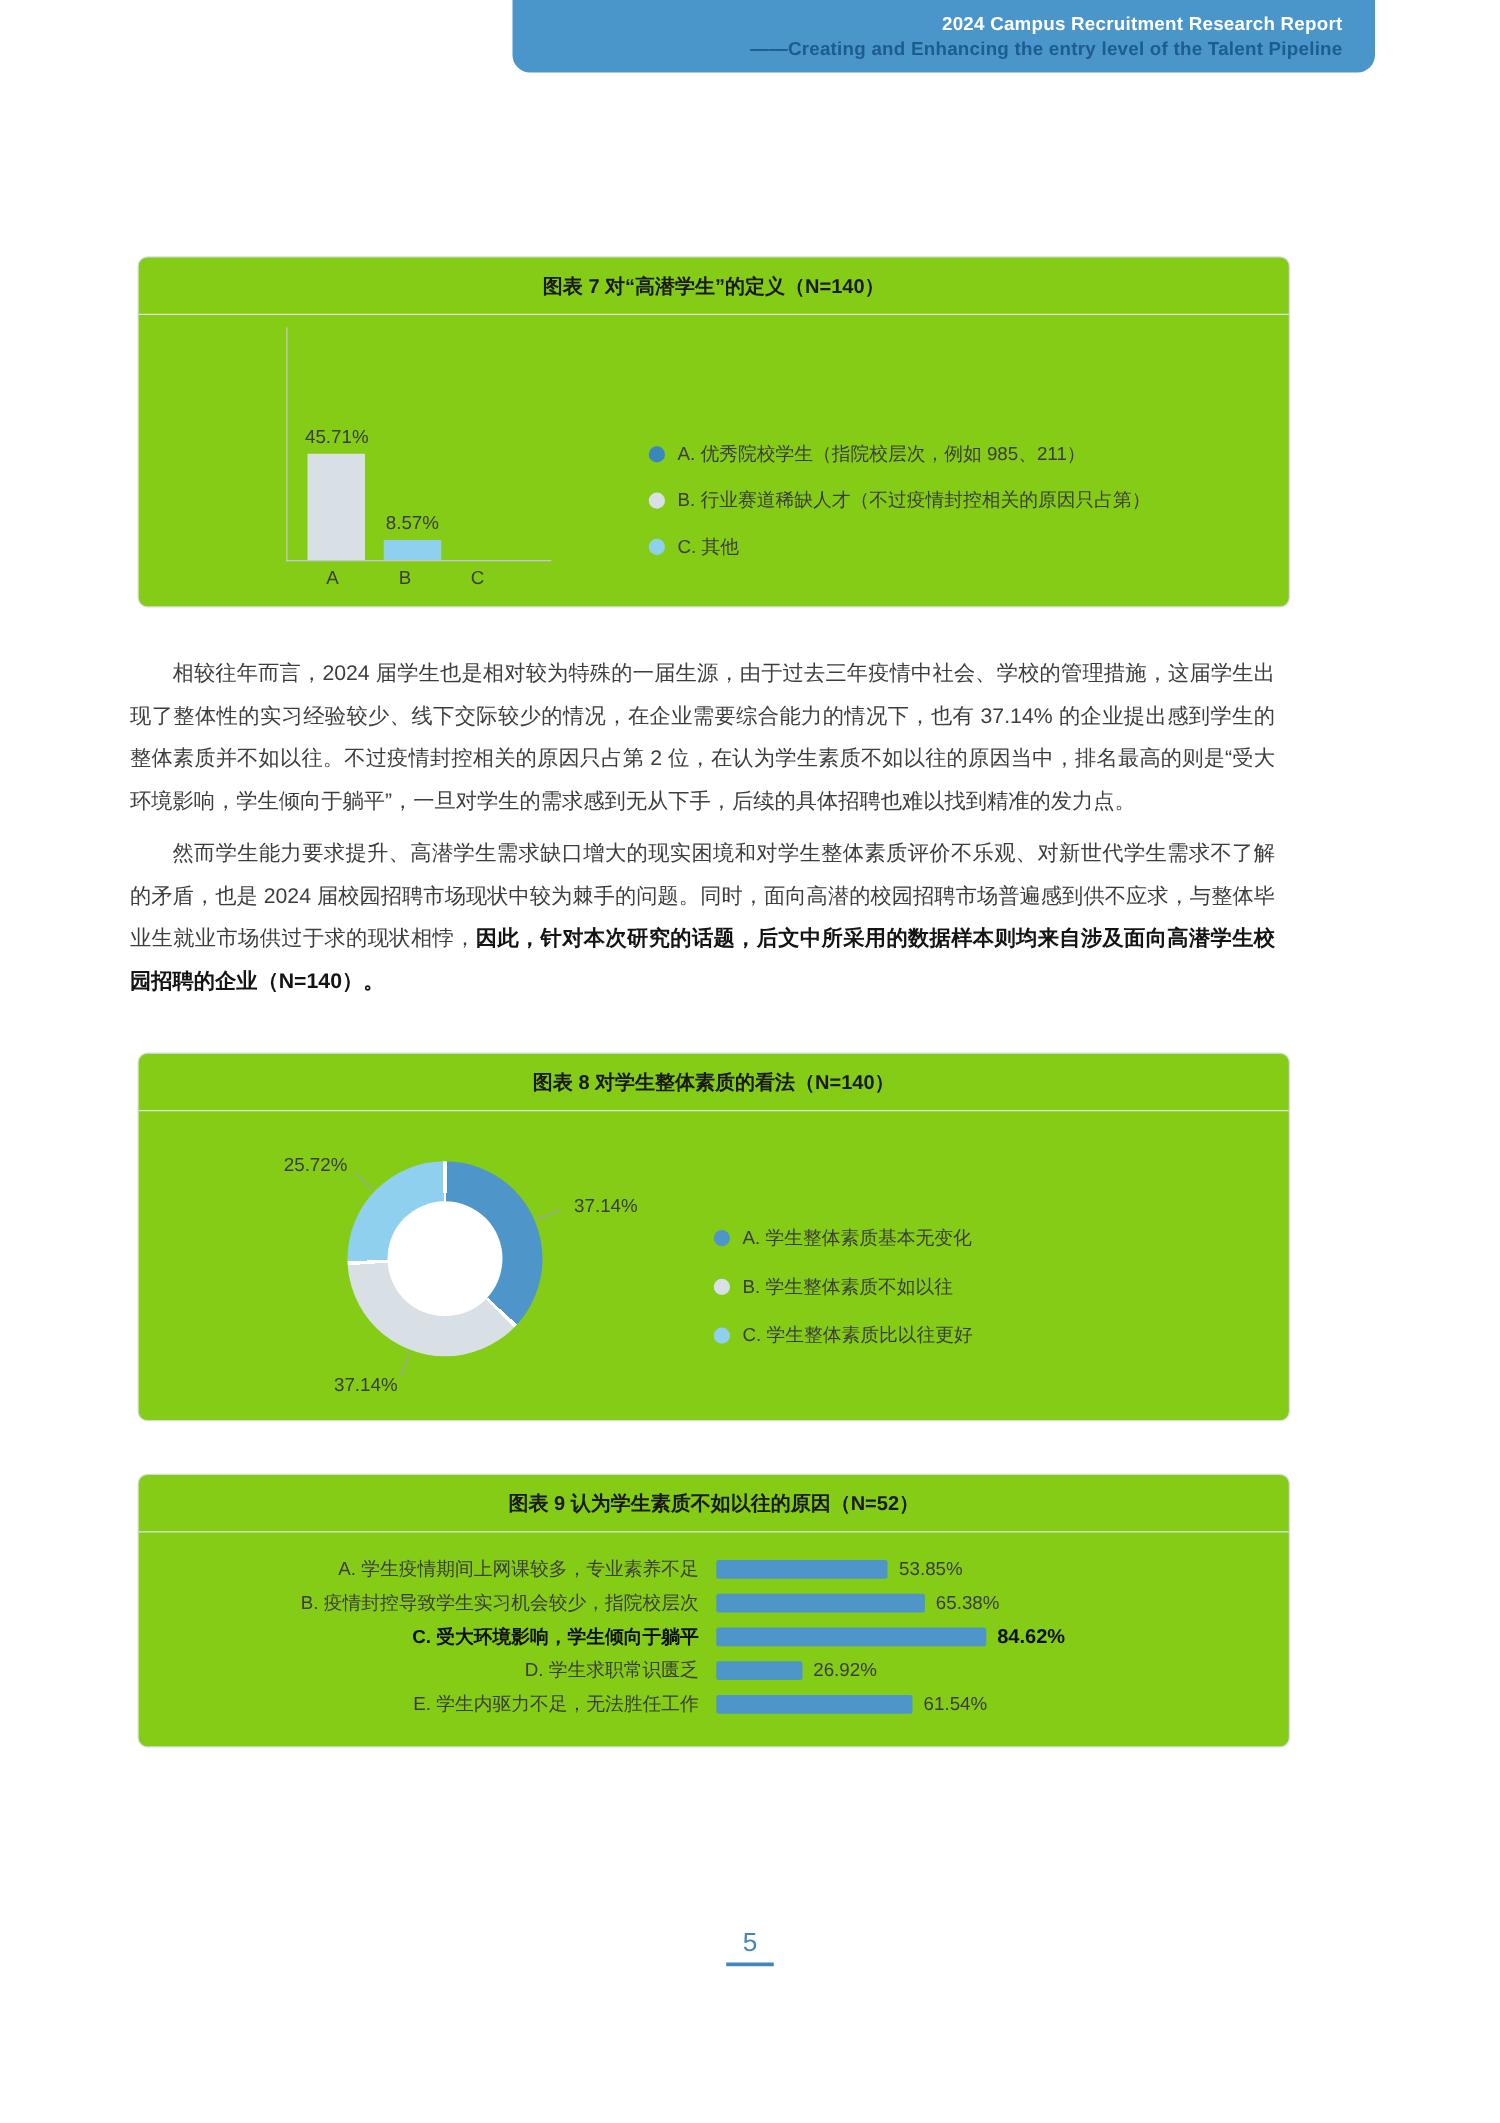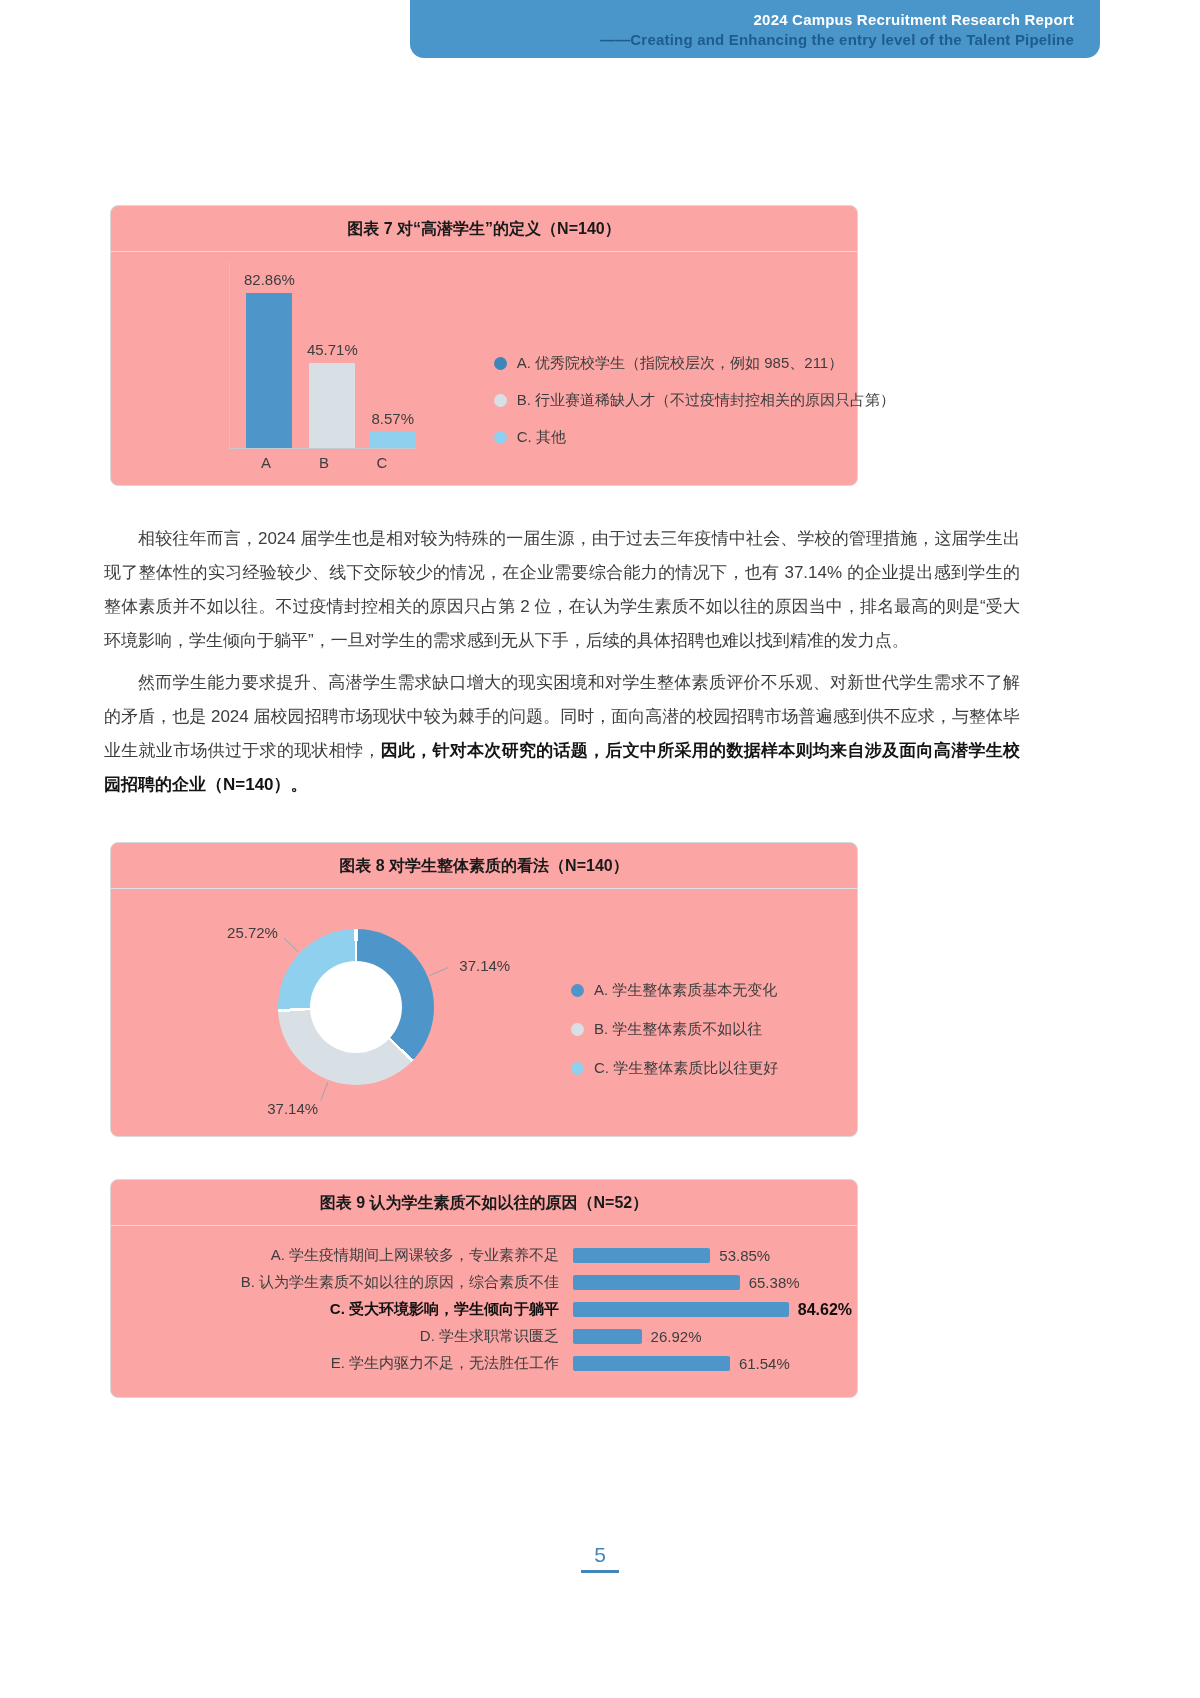--- a/index.html
+++ b/index.html
@@ -18,22 +18,22 @@
     background:var(--header-bg,#4a96ca);
     border-radius:0 0 14px 14px;
     display:flex; flex-direction:column; justify-content:center; align-items:flex-end;
     padding-right:26px; gap:3px;
   }
   .topbar-line1 { color:#ffffff; font-weight:bold; font-size:15px; letter-spacing:.2px; }
   .topbar-line2 { color:var(--header-subtitle,#1d5c8f); font-weight:bold; font-size:15px; letter-spacing:.2px; }
 
   
   .chart-box {
-    margin-left:110px; width:748px;
-    border:1px solid #d6dbe0; border-radius:8px; background:#fca5a5;
+    margin-left:110px; width:922px;
+    border:1px solid #d6dbe0; border-radius:8px; background:#84cc16;
   }
   #chart7 { margin-top:147px; }
   #chart8 { margin-top:40px; }
   #chart9 { margin-top:42px; }
   .chart-title {
     text-align:center; font-weight:bold; font-size:16px; color:#1a1a1a;
     padding:13px 0 11px; border-bottom:1px solid #dde2e6;
   }
 
   
@@ -99,24 +99,20 @@
 <header class="topbar">
   <div class="topbar-line1">2024 Campus Recruitment Research Report</div>
   <div class="topbar-line2">——Creating and Enhancing the entry level of the Talent Pipeline</div>
 </header>
 
 <section class="chart-box" id="chart7">
   <div class="chart-title">图表 7 对“高潜学生”的定义（N=140）</div>
   <div class="chart7-body">
     <div class="vbar-chart">
       <div class="vbar-plot" id="chart7-bars">
-          <div class="vbar-item">
-            <div class="vbar-value">82.86%</div>
-            <div class="vbar-rect" style="height: 154.9px; background: rgb(78, 149, 201);"></div>
-          </div>
           <div class="vbar-item">
             <div class="vbar-value">45.71%</div>
             <div class="vbar-rect" style="height: 85.5px; background: rgb(217, 224, 229);"></div>
           </div>
           <div class="vbar-item">
             <div class="vbar-value">8.57%</div>
             <div class="vbar-rect" style="height: 16px; background: rgb(143, 208, 239);"></div>
           </div>
         </div>
       <div class="vbar-cats" id="chart7-cats">
@@ -180,21 +176,21 @@
 
 <section class="chart-box" id="chart9">
   <div class="chart-title">图表 9 认为学生素质不如以往的原因（N=52）</div>
   <div class="hbar-chart" id="chart9-rows">
       <div class="hbar-row">
         <div class="hbar-label">A. 学生疫情期间上网课较多，专业素养不足</div>
         <div class="hbar-rect" style="width: 137.3px; background: rgb(78, 149, 201);"></div>
         <div class="hbar-value">53.85%</div>
       </div>
       <div class="hbar-row">
-        <div class="hbar-label">B. 认为学生素质不如以往的原因，综合素质不佳</div>
+        <div class="hbar-label">B. 疫情封控导致学生实习机会较少，指院校层次</div>
         <div class="hbar-rect" style="width: 166.7px; background: rgb(78, 149, 201);"></div>
         <div class="hbar-value">65.38%</div>
       </div>
       <div class="hbar-row emph">
         <div class="hbar-label">C. 受大环境影响，学生倾向于躺平</div>
         <div class="hbar-rect" style="width: 215.8px; background: rgb(78, 149, 201);"></div>
         <div class="hbar-value">84.62%</div>
       </div>
       <div class="hbar-row">
         <div class="hbar-label">D. 学生求职常识匮乏</div>

